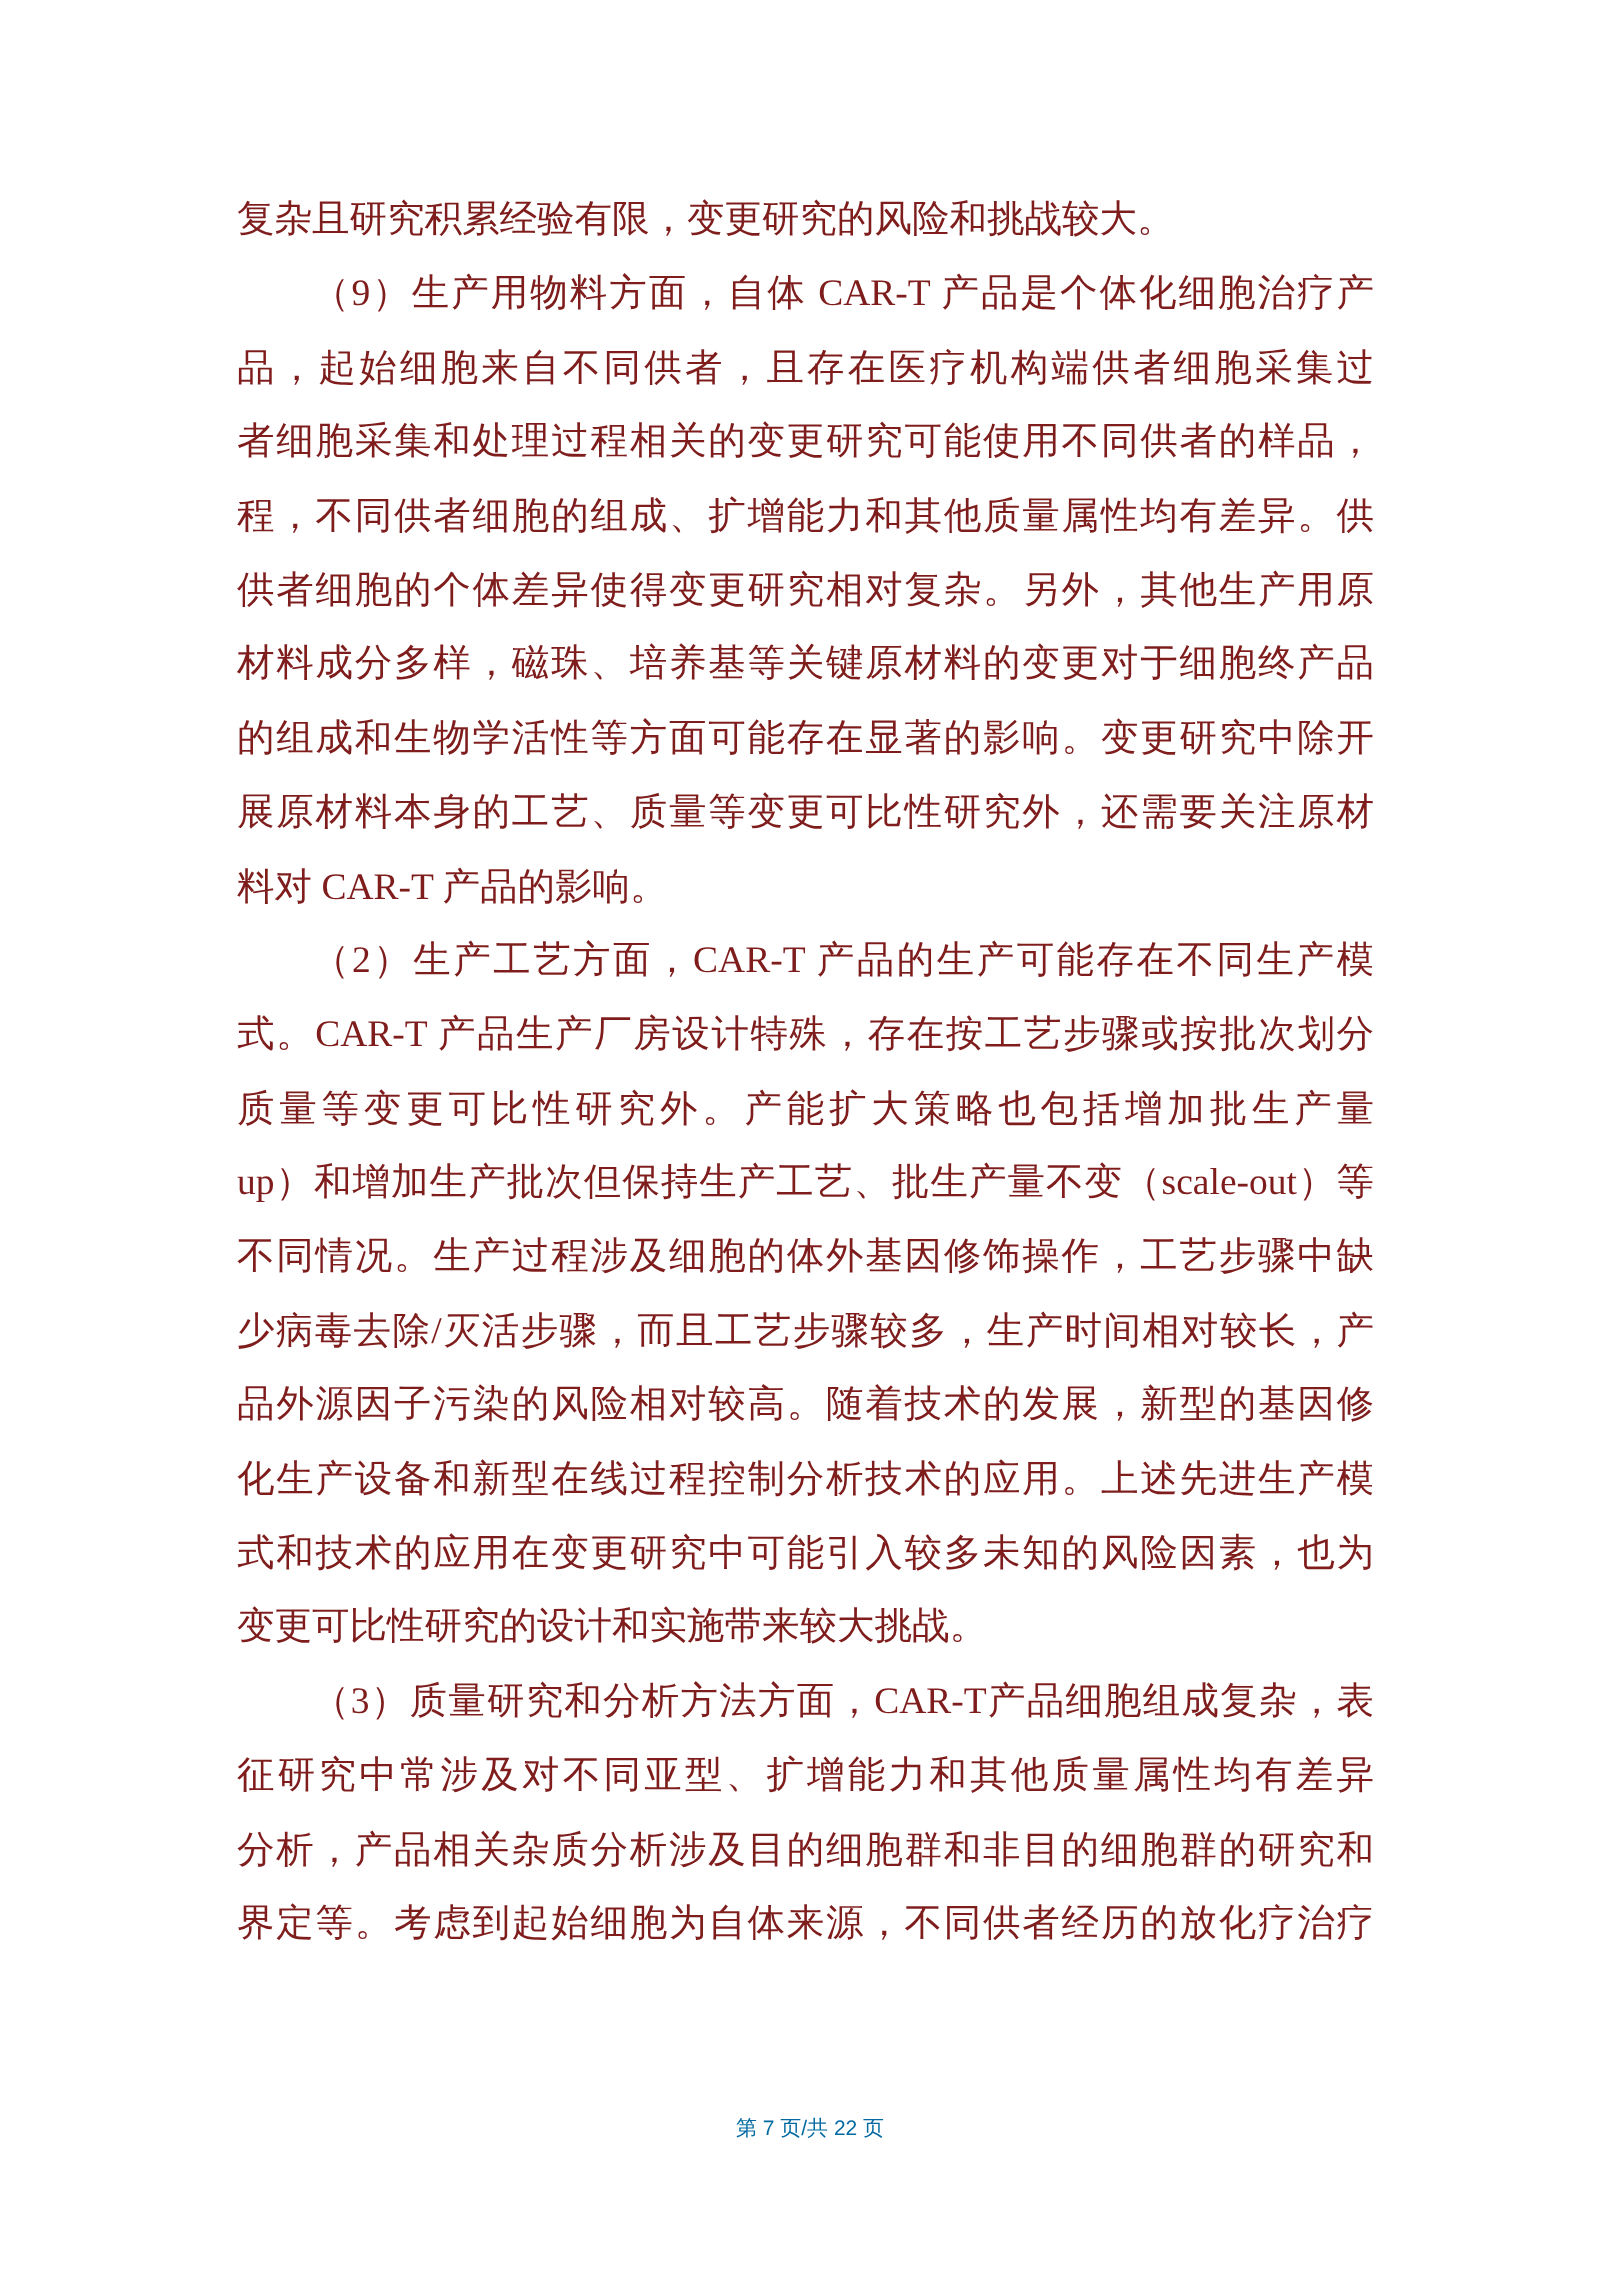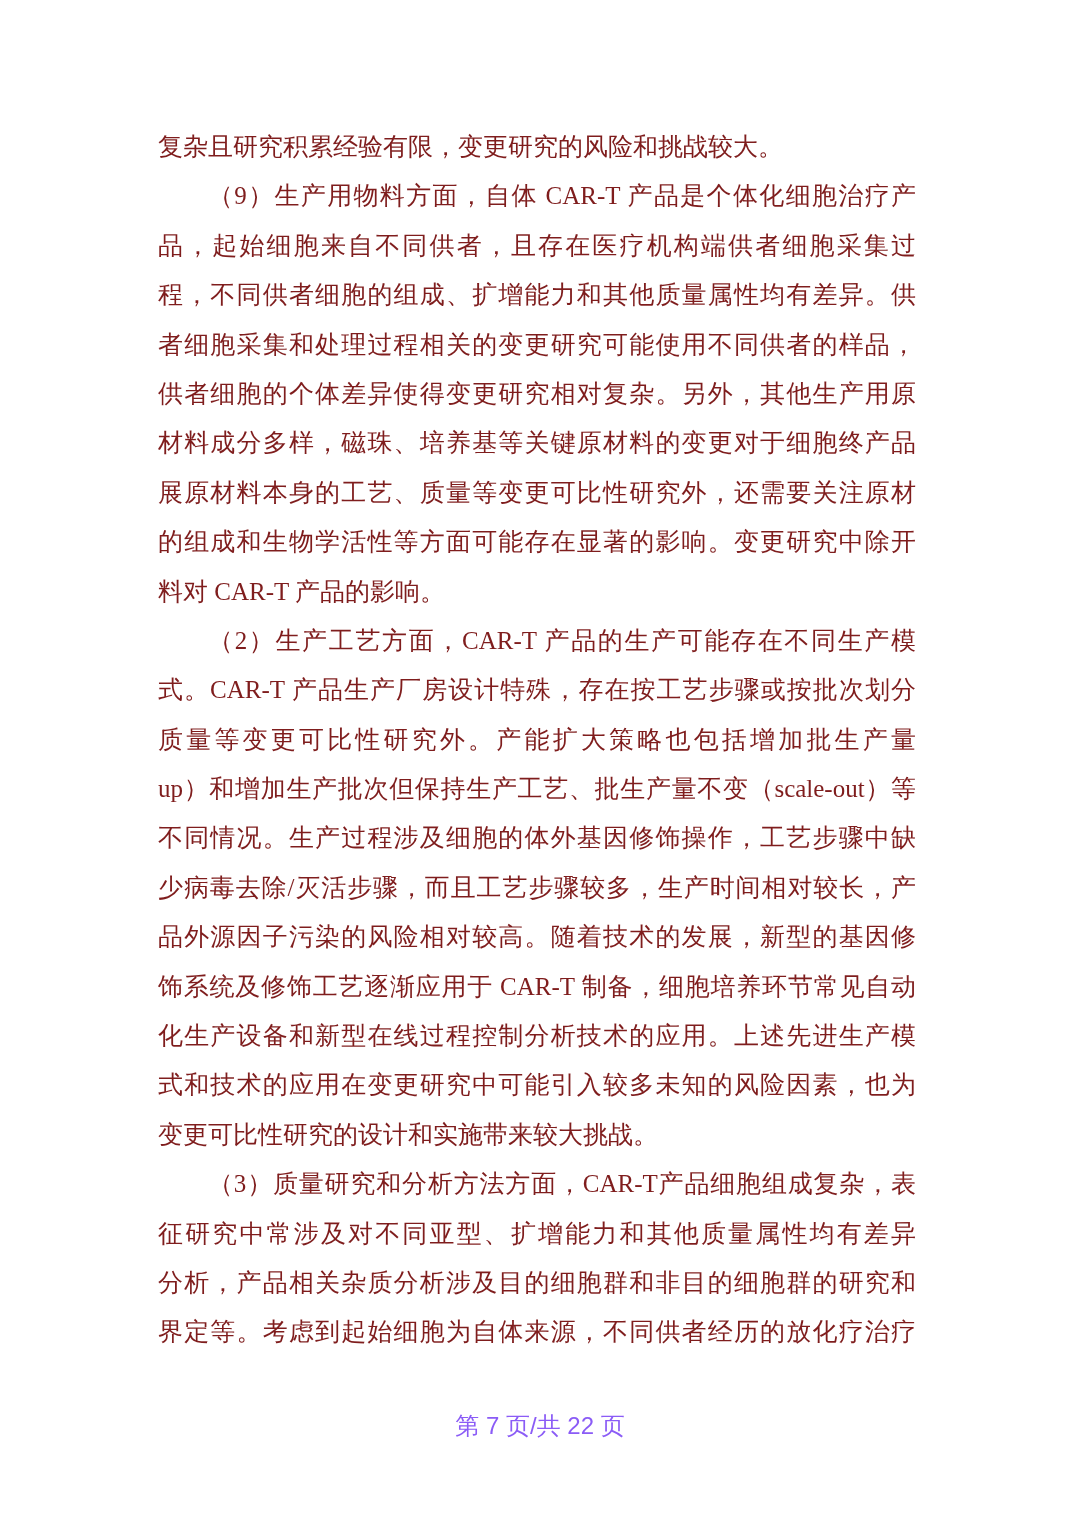--- a/index.html
+++ b/index.html
@@ -44,49 +44,48 @@
   .line.para-start {
     text-indent: 50px;
   }
   .footer {
     position: absolute;
     left: 0;
     top: 1410px;
     width: 1080px;
     text-align: center;
     font-family: "Liberation Sans", "DejaVu Sans", sans-serif;
-    font-size: 24px;
-    color: #8b5cf6;
+    font-size: 14px;
+    color: #0369a1;
   }
 </style>
 </head>
 <body>
 
 <div class="page">
 
   <div class="text-block">
 
   <div class="line para-end">复杂且研究积累经验有限，变更研究的风险和挑战较大。</div>
       <div class="line para-start">（9）生产用物料方面，自体 CAR-T 产品是个体化细胞治疗产</div>
       <div class="line">品，起始细胞来自不同供者，且存在医疗机构端供者细胞采集过</div>
+      <div class="line">者细胞采集和处理过程相关的变更研究可能使用不同供者的样品，</div>
       <div class="line">程，不同供者细胞的组成、扩增能力和其他质量属性均有差异。供</div>
-      <div class="line">者细胞采集和处理过程相关的变更研究可能使用不同供者的样品，</div>
       <div class="line">供者细胞的个体差异使得变更研究相对复杂。另外，其他生产用原</div>
       <div class="line">材料成分多样，磁珠、培养基等关键原材料的变更对于细胞终产品</div>
+      <div class="line">的组成和生物学活性等方面可能存在显著的影响。变更研究中除开</div>
       <div class="line">展原材料本身的工艺、质量等变更可比性研究外，还需要关注原材</div>
-      <div class="line">的组成和生物学活性等方面可能存在显著的影响。变更研究中除开</div>
       <div class="line para-end">料对 CAR-T 产品的影响。</div>
       <div class="line para-start">（2）生产工艺方面，CAR-T 产品的生产可能存在不同生产模</div>
       <div class="line">式。CAR-T 产品生产厂房设计特殊，存在按工艺步骤或按批次划分</div>
       <div class="line">质量等变更可比性研究外。产能扩大策略也包括增加批生产量（scale-</div>
       <div class="line">up）和增加生产批次但保持生产工艺、批生产量不变（scale-out）等</div>
       <div class="line">不同情况。生产过程涉及细胞的体外基因修饰操作，工艺步骤中缺</div>
       <div class="line">少病毒去除/灭活步骤，而且工艺步骤较多，生产时间相对较长，产</div>
       <div class="line">品外源因子污染的风险相对较高。随着技术的发展，新型的基因修</div>
-      <div class="line">饰系统及修饰工艺逐渐应用于 CAR-T 制备，细胞培养环节常见自动</div>
       <div class="line">化生产设备和新型在线过程控制分析技术的应用。上述先进生产模</div>
       <div class="line">式和技术的应用在变更研究中可能引入较多未知的风险因素，也为</div>
       <div class="line para-end">变更可比性研究的设计和实施带来较大挑战。</div>
       <div class="line para-start">（3）质量研究和分析方法方面，CAR-T产品细胞组成复杂，表</div>
       <div class="line">征研究中常涉及对不同亚型、扩增能力和其他质量属性均有差异</div>
       <div class="line">分析，产品相关杂质分析涉及目的细胞群和非目的细胞群的研究和</div>
       <div class="line">界定等。考虑到起始细胞为自体来源，不同供者经历的放化疗治疗</div>
     </div>
 
   <div class="footer">

